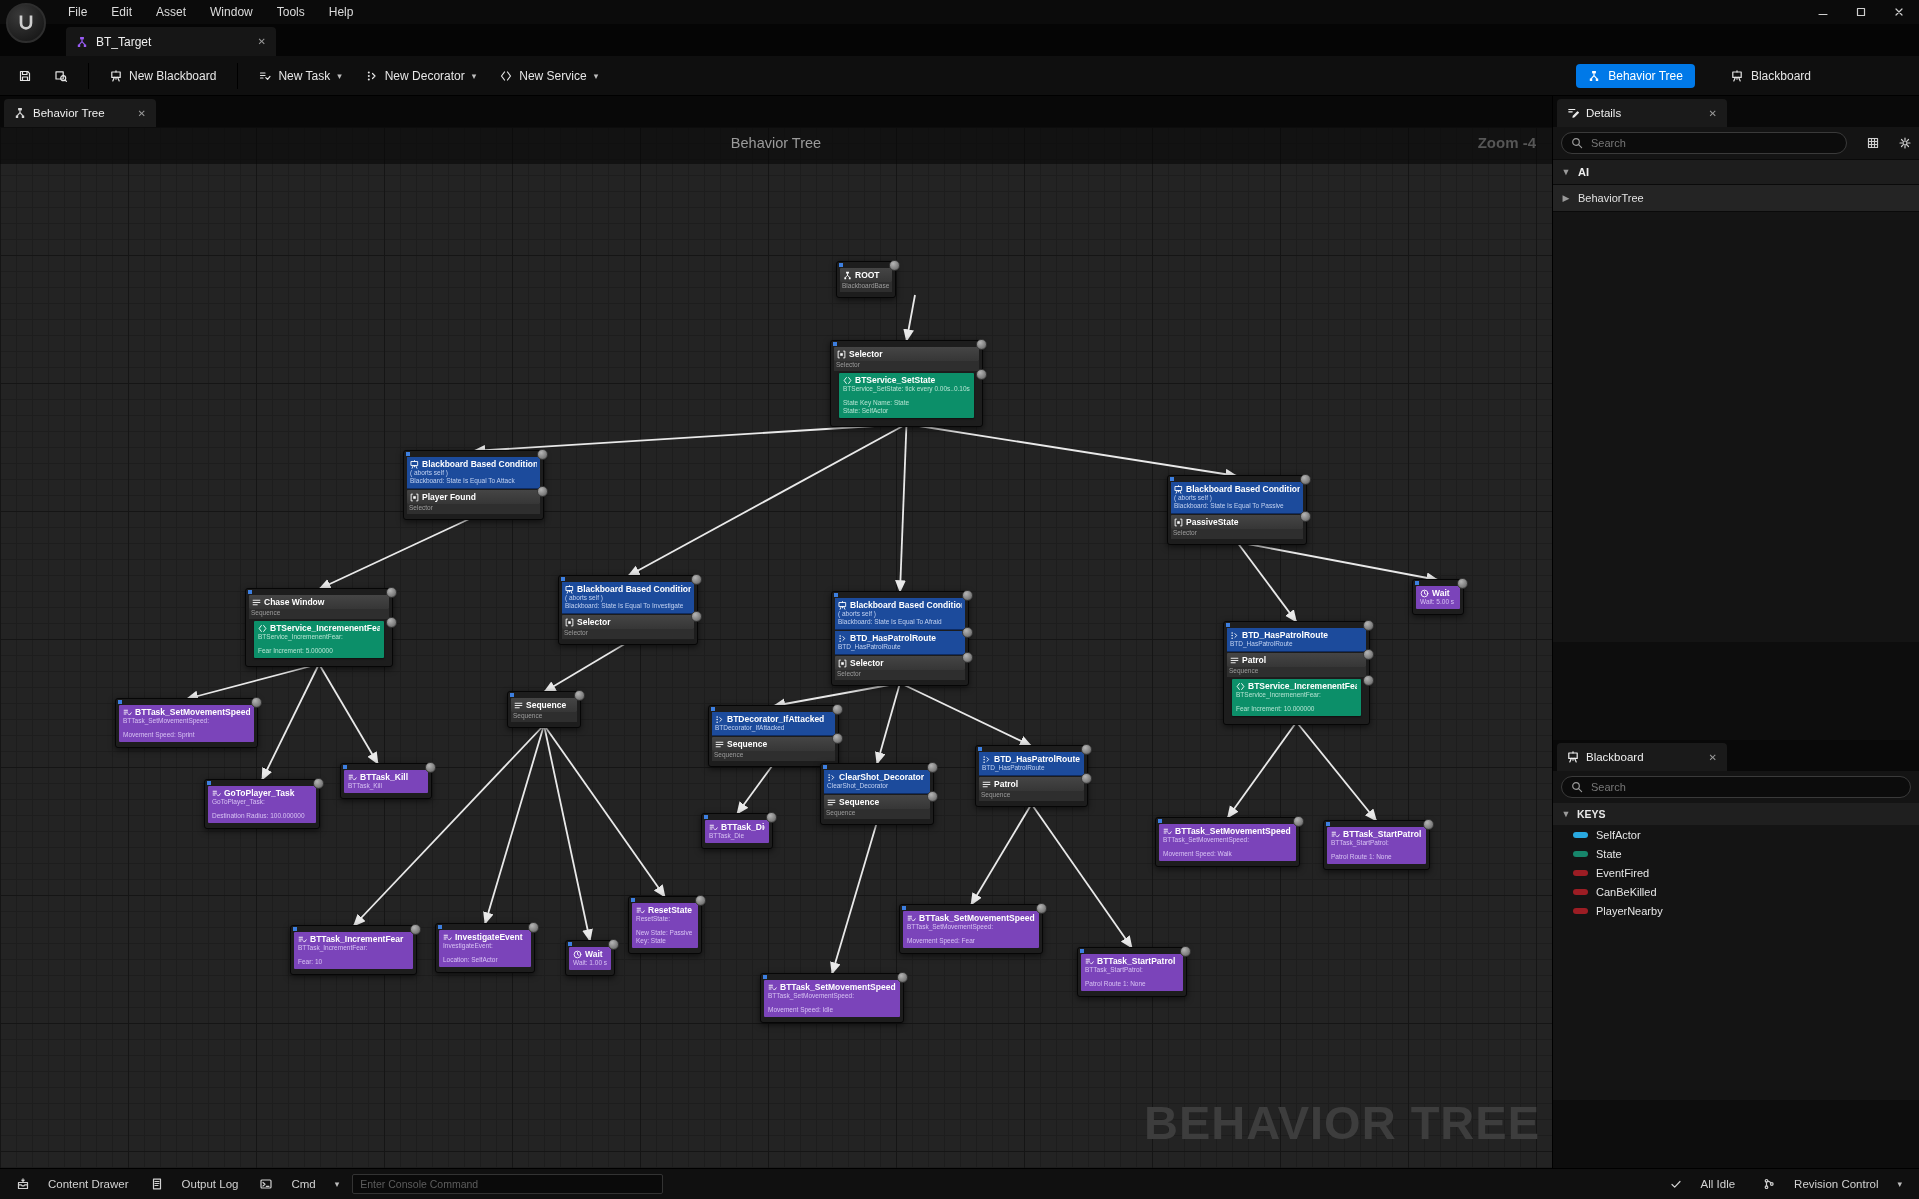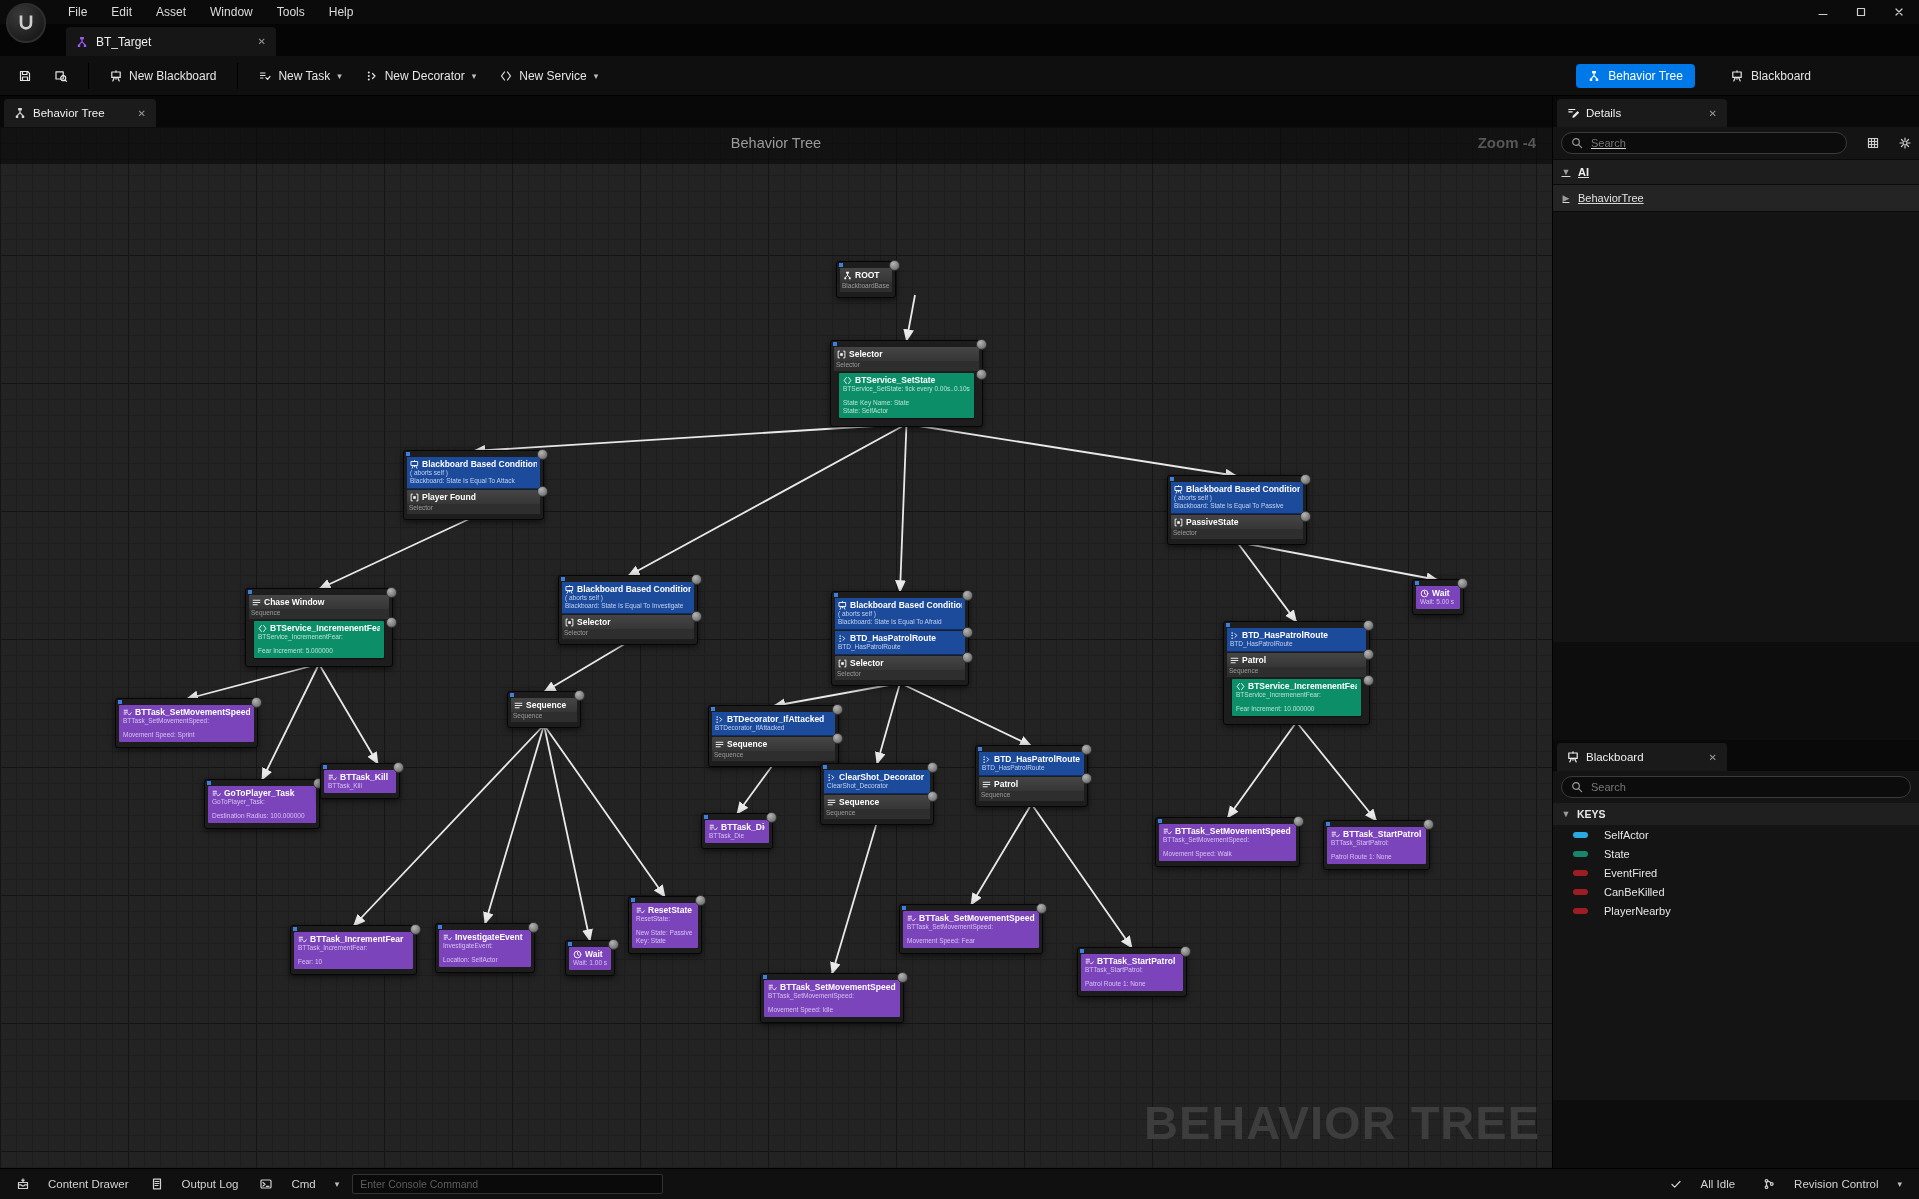--- a/index.html
+++ b/index.html
@@ -71,24 +71,24 @@
   .ptab{position:absolute;left:4px;top:3px;height:28px;background:#1a1a1a;border-radius:4px 4px 0 0;
         display:flex;align-items:center;gap:7px;padding:0 10px;font-size:11.5px;color:#efefef;min-width:150px;}
   .panel-body{background:#141414;}
   .searchrow{display:flex;align-items:center;gap:20px;padding:5px 8px;}
   .searchbox{flex:1;display:flex;align-items:center;gap:6px;background:#0c0c0c;border:1px solid #3a3a3a;border-radius:12px;height:20px;padding:0 9px;color:#9a9a9a;}
   .searchbox input{flex:1;background:transparent;border:0;outline:0;color:#ddd;font-size:11px;font-family:inherit;}
   .searchbox input::placeholder{color:#777;}
   .cat-row{display:flex;align-items:center;gap:7px;height:24px;padding:0 8px;background:#1d1d1d;border-top:1px solid #0a0a0a;font-size:11px;font-weight:bold;color:#efefef;}
   .sub-row{display:flex;align-items:center;gap:7px;height:26px;padding:0 8px;background:#242424;border-top:1px solid #0a0a0a;font-size:11px;font-weight:normal;color:#e2e2e2;}
   .arrow{color:#9a9a9a;font-size:9px;width:10px;text-align:center;}
-  .details-block{height:644px;background:#0d0d0d;text-decoration:underline;}
+  .details-block{height:644px;background:#0d0d0d;}
   .details-fill{height:430px;background:#141414;border-top:1px solid #0a0a0a;}
   .keys-header{display:flex;align-items:center;gap:6px;height:22px;padding:0 8px;background:#1f1f1f;font-size:10.5px;font-weight:bold;color:#e8e8e8;}
-  .key-row{display:flex;align-items:center;gap:16px;height:19px;padding:0 8px 0 20px;font-size:11px;color:#e6e6e6;}
+  .key-row{display:flex;align-items:center;gap:8px;height:19px;padding:0 8px 0 20px;font-size:11px;color:#e6e6e6;}
   .key-pill{width:15px;height:6px;border-radius:3px;flex:0 0 auto;}
   .bb-fill{background:#141414;height:180px;}
   
   .statusbar{position:absolute;left:0;top:1168px;width:100%;height:31px;background:#101010;border-top:1px solid #000;
              display:flex;align-items:center;font-size:11.5px;color:#d2d2d2;padding:0 8px;box-sizing:border-box;gap:4px;}
   .sbtn{display:flex;align-items:center;gap:19px;padding:4px 9px;border-radius:3px;}
   .console-input{width:295px;height:18px;background:#0a0a0a;border:1px solid #333;border-radius:2px;color:#ddd;
                  font-size:10.5px;padding:0 7px;font-family:inherit;outline:0;}
   .console-input::placeholder{color:#5d5d5d;}
   .sb-right{margin-left:auto;display:flex;align-items:center;gap:10px;}
@@ -594,21 +594,21 @@
                   </svg>
                 </span>
                 <span>GoToPlayer_Task</span>
               </div>
               <div class="sec-line">GoToPlayer_Task:</div>
               <div class="sec-line blank"></div>
               <div class="sec-line">Destination Radius: 100.000000</div>
             </div>
             <span class="pin-dot" style="top: 4px;"></span>
           </div>
-          <div class="bt-node" style="left: 320px; top: 636px; width: 80px;">
+          <div class="bt-node" style="left: 340px; top: 636px; width: 92px;">
             <span class="bluechip"></span>
             <div class="sec sec-task">
               <div class="sec-title">
                 <span class="ic">
                   <svg width="9" height="9" viewBox="0 0 12 12" fill="none" stroke="currentColor" stroke-width="1.2" stroke-linecap="round" stroke-linejoin="round">
                     <path d="M1.5 3h4.5M1.5 5.5h4.5M1.5 8h2.5"></path>
                     <path d="M6.8 7.6l1.8 1.8 2.4-3"></path>
                   </svg>
                 </span>
                 <span>BTTask_Kill</span>

